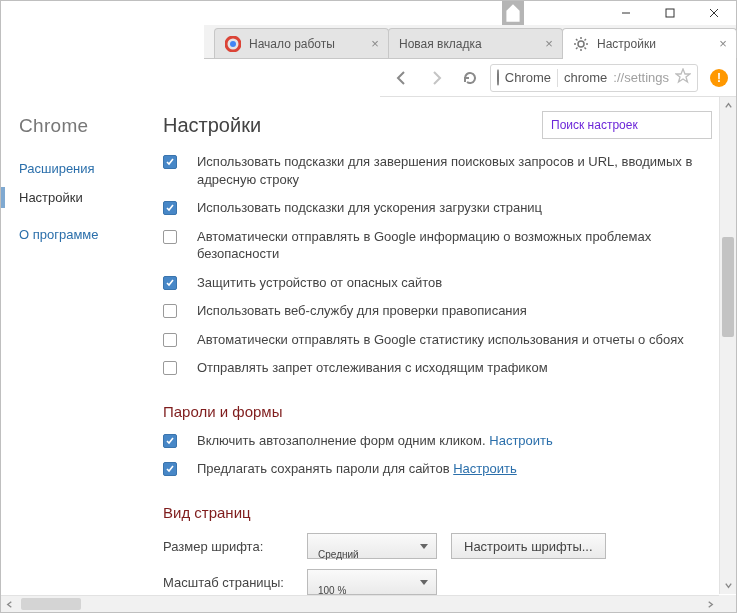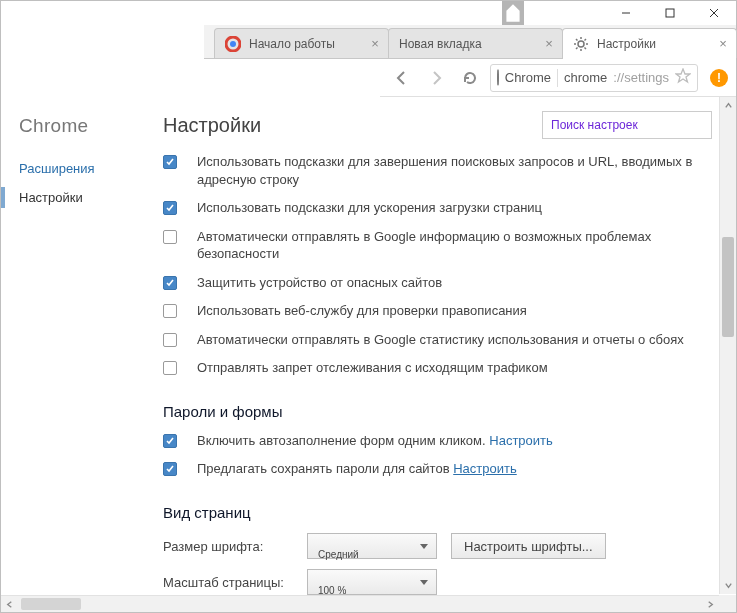--- a/index.html
+++ b/index.html
@@ -51,21 +51,21 @@
   .search-box { width: 170px; height: 28px; border: 1px solid #ccc; padding: 0 8px; font-size: 12px; color: #888; display: flex; align-items: center; }
 
   .opt-row { display: flex; align-items: flex-start; gap: 20px; margin-bottom: 11px; font-size: 13px; color: #444; line-height: 1.35; }
   .chk { width: 14px; height: 14px; border: 1px solid #9a9a9a; border-radius: 2px; flex-shrink: 0; margin-top: 2px; display: inline-flex; align-items: center; justify-content: center; background: #fff; }
   .chk.checked { background: #4787c7; border-color: #3a74ad; }
   .chk.checked svg { width: 10px; height: 10px; }
   .opt-label { flex: 1; }
   .link { color: #2b6fab; text-decoration: underline; cursor: default; }
   .link.nodash { text-decoration: none; }
 
-  .section-title { font-size: 15px; color: #0f172a; margin: 26px 0 12px; }
+  .section-title { font-size: 15px; color: #7f1d1d; margin: 26px 0 12px; }
 
   .form-row { display: flex; align-items: center; gap: 14px; font-size: 13px; margin-bottom: 10px; }
   .form-label { min-width: 130px; color: #444; }
   .select { height: 26px; min-width: 130px; border: 1px solid #bbb; background: linear-gradient(#fafafa,#eaeaea); display: inline-flex; align-items: center; padding: 16px 24px 0 10px; position: relative; font-size: 10px; color: #444; }
   .select .caret { position: absolute; right: 8px; top: 10px; width: 0; height: 0; border-left: 4px solid transparent; border-right: 4px solid transparent; border-top: 5px solid #666; }
   .btn { height: 26px; border: 1px solid #bbb; background: linear-gradient(#fafafa,#eaeaea); padding: 0 12px; display: inline-flex; align-items: center; font-size: 13px; color: #444; }
 
   
   .vscroll { position: absolute; right: 0; top: 0; bottom: 18px; width: 17px; background: #f1f1f1; border-left: 1px solid #e2e2e2; }
   .vthumb { position: absolute; left: 2px; right: 2px; background: #b6b6b6; border-radius: 2px; }
@@ -178,20 +178,21 @@
           </svg></span>
     </div>
     <div class="alert-dot">!</div>
   </div>
 
   <div class="content">
     <div class="left-col">
       <div class="brand">Chrome</div>
       <div class="side-link ext">Расширения</div>
       <div class="side-link sel">Настройки</div>
+      <div class="side-link about">О программе</div>
     </div>
 
     <div class="main">
       <div class="page-head">
         <div class="page-title">Настройки</div>
         <div class="search-box">
           <span style="color:#6d28d9">Поиск настроек</span>
         </div>
       </div>
 

